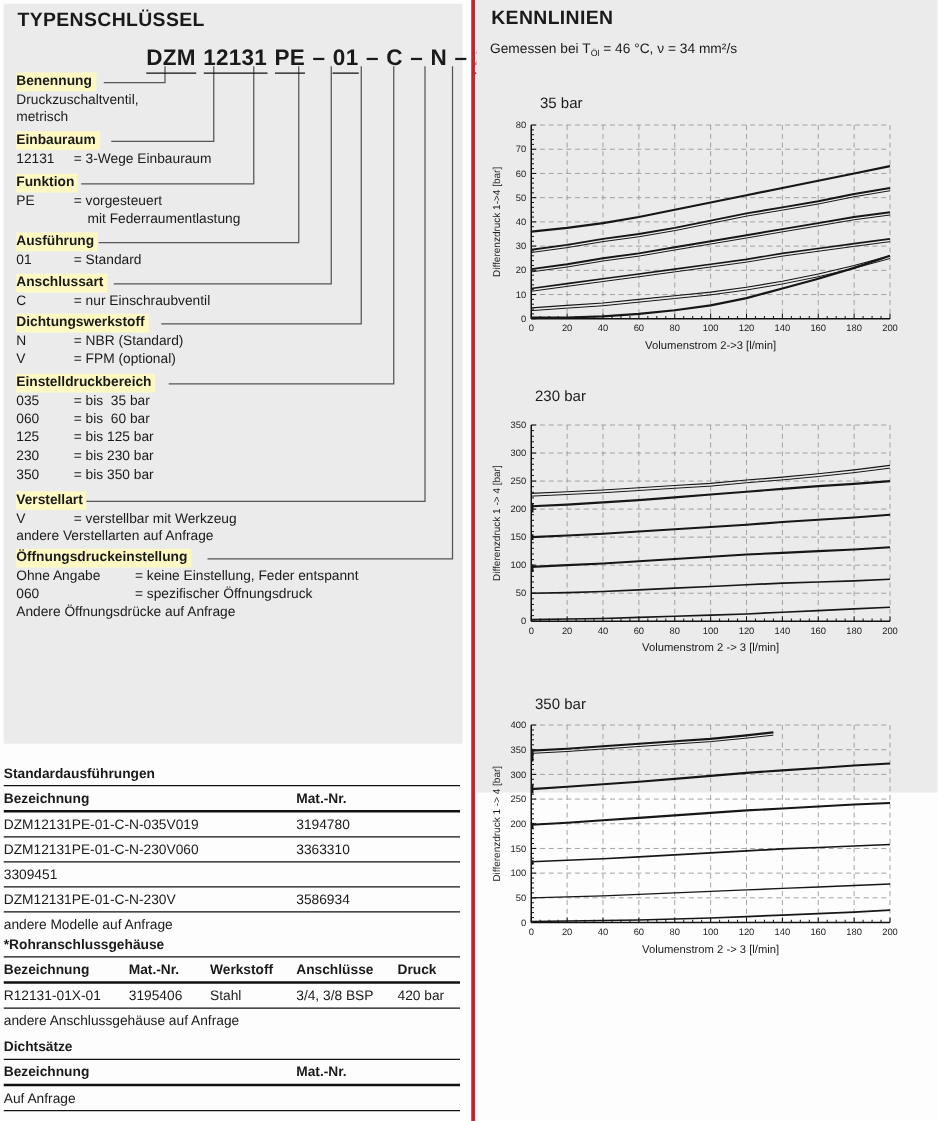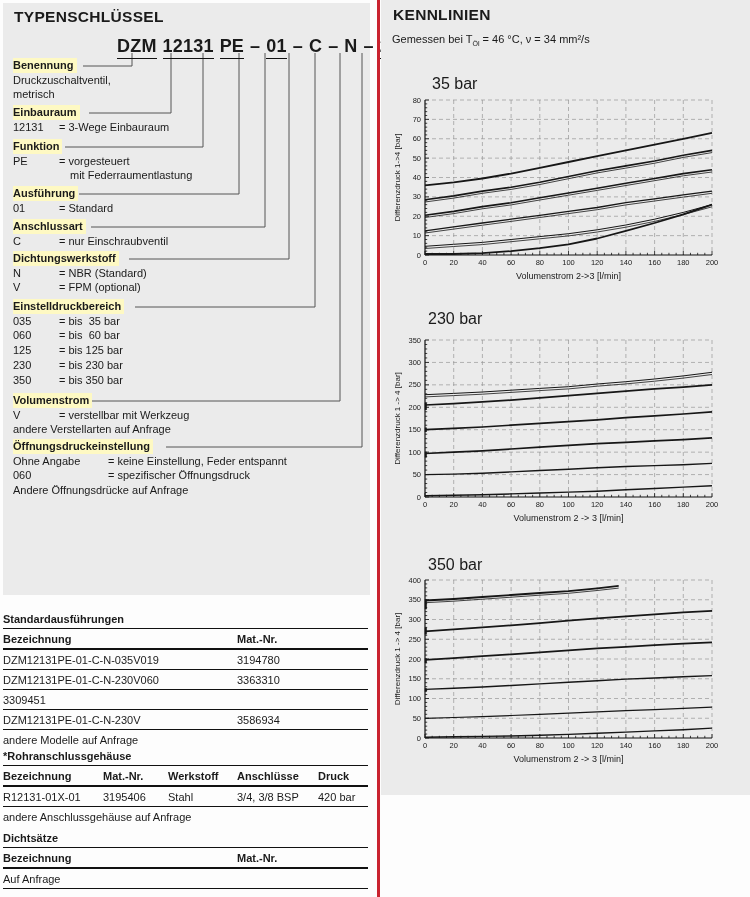--- a/index.html
+++ b/index.html
@@ -26,25 +26,25 @@
   .line.ind{padding-left:57px;}
   
   .tbl{position:absolute;left:3px;width:365px;font-size:11px;}
   .t-title{font-weight:bold;border-bottom:1px solid #111;padding:1px 0 3px 0;}
   .t-head{display:grid;font-weight:bold;border-bottom:2px solid #111;padding:4px 0 3px 0;}
   .t-row{display:grid;border-bottom:1px solid #111;padding:4px 0 3px 0;}
   .t-foot{padding:4px 0 0 0;}
   .cols2{grid-template-columns:234px 1fr;}
   .cols5{grid-template-columns:100px 65px 69px 81px 1fr;}
   
-  .right-col{position:absolute;left:381px;top:0;width:369px;height:795px;background:#ebebeb;}
+  .right-col{position:absolute;left:381px;top:0;width:369px;height:634px;background:#ebebeb;}
   .right-col .panel-title{left:12px;top:6px;}
   .subtitle{position:absolute;left:11px;top:33px;font-size:11px;}
   .subtitle sub{font-size:7px;}
-  .chart-title{position:absolute;font-size:16px;}
+  .chart-title{position:absolute;font-size:12px;}
   .chart-svg{position:absolute;}
 </style>
 </head>
 <body>
 
 <div class="divider"></div>
 
 <div class="left-col">
   <div class="gray-box">
     <div class="panel-title">TYPENSCHLÜSSEL</div>
@@ -63,21 +63,21 @@
 
     <div class="code-line"><span class="seg u">DZM</span><span class="seg u">12131</span><span class="seg u">PE</span><span class="seg">–</span><span class="seg u">01</span><span class="seg">–</span><span class="seg">C</span><span class="seg">–</span><span class="seg">N</span><span class="seg">–</span><span class="seg u">230</span><span class="seg">V</span><span class="seg u">060</span></div>
     <div class="sections">
         <div class="section" style="top: 55px;"><div class="lbl">Benennung</div><div class="line"><span class="p">Druckzuschaltventil,</span></div><div class="line"><span class="p">metrisch</span></div></div>
         <div class="section" style="top: 102px;"><div class="lbl">Einbauraum</div><div class="line"><span class="k">12131</span><span class="v">= 3-Wege Einbauraum</span></div></div>
         <div class="section" style="top: 136px;"><div class="lbl">Funktion</div><div class="line"><span class="k">PE</span><span class="v">= vorgesteuert</span></div><div class="line ind"><span class="p">mit Federraumentlastung</span></div></div>
         <div class="section" style="top: 183px;"><div class="lbl">Ausführung</div><div class="line"><span class="k">01</span><span class="v">= Standard</span></div></div>
         <div class="section" style="top: 216px;"><div class="lbl">Anschlussart</div><div class="line"><span class="k">C</span><span class="v">= nur Einschraubventil</span></div></div>
         <div class="section" style="top: 248px;"><div class="lbl">Dichtungswerkstoff</div><div class="line"><span class="k">N</span><span class="v">= NBR (Standard)</span></div><div class="line"><span class="k">V</span><span class="v">= FPM (optional)</span></div></div>
         <div class="section" style="top: 296px;"><div class="lbl">Einstelldruckbereich</div><div class="line"><span class="k">035</span><span class="v">= bis  35 bar</span></div><div class="line"><span class="k">060</span><span class="v">= bis  60 bar</span></div><div class="line"><span class="k">125</span><span class="v">= bis 125 bar</span></div><div class="line"><span class="k">230</span><span class="v">= bis 230 bar</span></div><div class="line"><span class="k">350</span><span class="v">= bis 350 bar</span></div></div>
-        <div class="section" style="top: 390px;"><div class="lbl">Volumenstrom</div><div class="line"><span class="k">V</span><span class="v">= verstellbar mit Werkzeug</span></div><div class="line"><span class="p">andere Verstellarten auf Anfrage</span></div></div>
+        <div class="section" style="top: 390px;"><div class="lbl">Verstellart</div><div class="line"><span class="k">V</span><span class="v">= verstellbar mit Werkzeug</span></div><div class="line"><span class="p">andere Verstellarten auf Anfrage</span></div></div>
         <div class="section wide" style="top: 436px;"><div class="lbl">Öffnungsdruckeinstellung</div><div class="line"><span class="k">Ohne Angabe</span><span class="v">= keine Einstellung, Feder entspannt</span></div><div class="line"><span class="k">060</span><span class="v">= spezifischer Öffnungsdruck</span></div><div class="line"><span class="p">Andere Öffnungsdrücke auf Anfrage</span></div></div>
       </div>
   </div>
 
   <div class="tbl" id="tbl0" style="top:612px">
       <div class="t-title">Standardausführungen</div>
       <div class="t-head cols2">
         <span>Bezeichnung</span>
         <span>Mat.-Nr.</span>
       </div>

